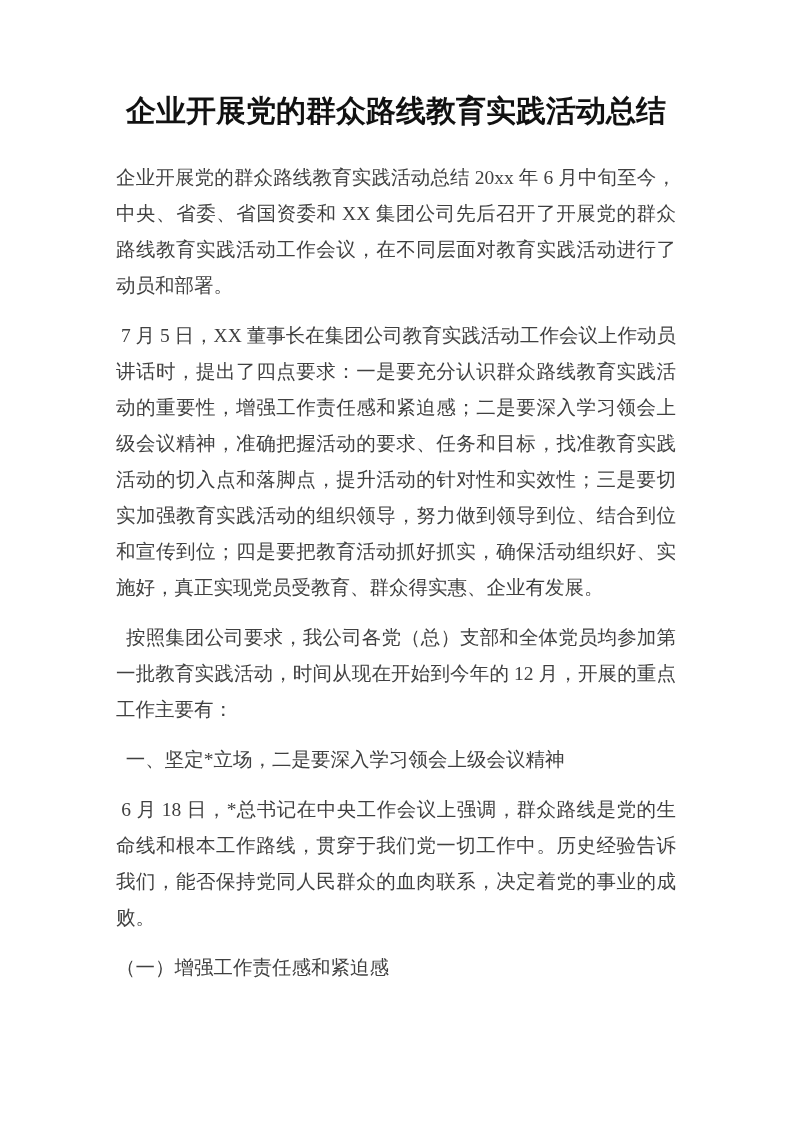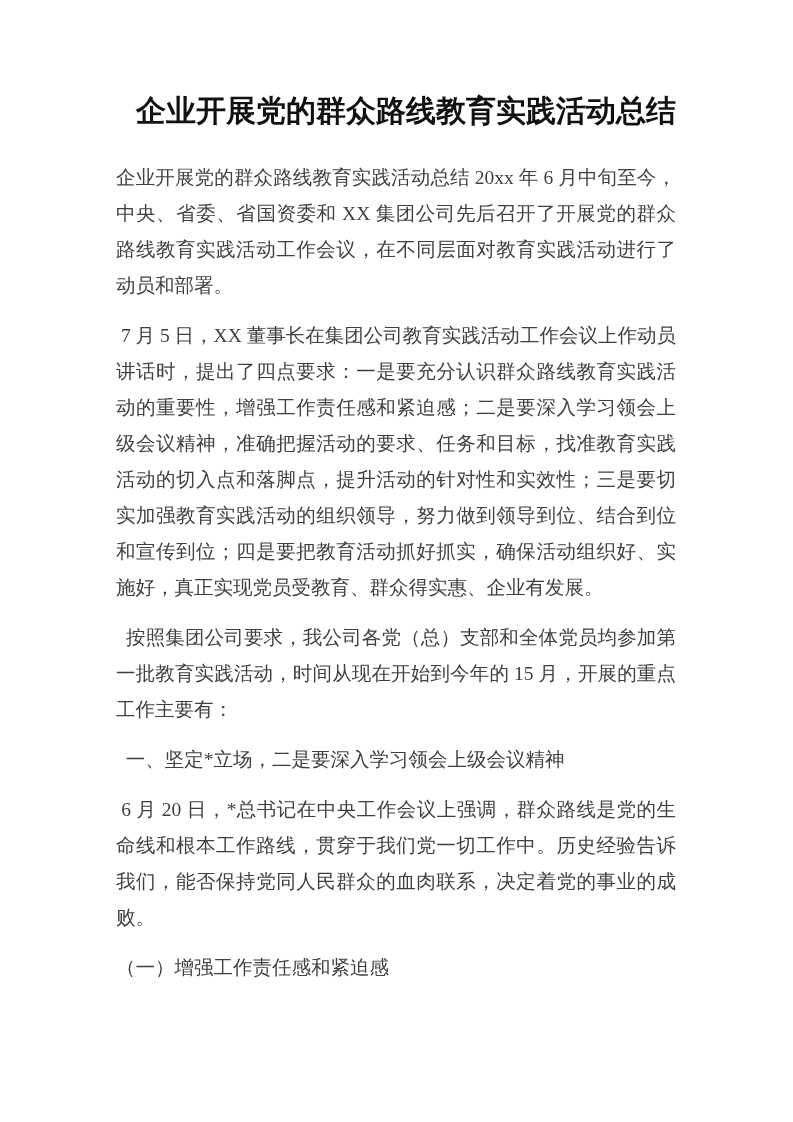--- a/index.html
+++ b/index.html
@@ -14,21 +14,21 @@
     background: #ffffff;
     box-sizing: border-box;
     padding: 90px 117px 40px 116px;
     font-family: "Liberation Serif", "DejaVu Serif", serif;
     color: #1c1c1c;
     overflow: hidden;
   }
   .doc-title {
     font-size: 30px;
     font-weight: 700;
-    text-align: right;
+    text-align: center;
     line-height: 42px;
     margin: 0 0 28px 0;
     color: #111111;
   }
   .para {
     font-size: 19.5px;
     line-height: 36px;
     margin: 0 0 14px 0;
     text-align: justify;
     white-space: pre-wrap;
@@ -38,20 +38,20 @@
 </head>
 <body>
 
 <div class="page">
   <h1 class="doc-title">企业开展党的群众路线教育实践活动总结</h1>
 
   <p class="para">企业开展党的群众路线教育实践活动总结 20xx 年 6 月中旬至今，中央、省委、省国资委和 XX 集团公司先后召开了开展党的群众路线教育实践活动工作会议，在不同层面对教育实践活动进行了动员和部署。</p>
 
   <p class="para"> 7 月 5 日，XX 董事长在集团公司教育实践活动工作会议上作动员讲话时，提出了四点要求：一是要充分认识群众路线教育实践活动的重要性，增强工作责任感和紧迫感；二是要深入学习领会上级会议精神，准确把握活动的要求、任务和目标，找准教育实践活动的切入点和落脚点，提升活动的针对性和实效性；三是要切实加强教育实践活动的组织领导，努力做到领导到位、结合到位和宣传到位；四是要把教育活动抓好抓实，确保活动组织好、实施好，真正实现党员受教育、群众得实惠、企业有发展。</p>
 
-  <p class="para">  按照集团公司要求，我公司各党（总）支部和全体党员均参加第一批教育实践活动，时间从现在开始到今年的 15 月，开展的重点工作主要有：</p>
+  <p class="para">  按照集团公司要求，我公司各党（总）支部和全体党员均参加第一批教育实践活动，时间从现在开始到今年的 12 月，开展的重点工作主要有：</p>
 
   <p class="para">  一、坚定*立场，二是要深入学习领会上级会议精神</p>
 
-  <p class="para"> 6 月 20 日，*总书记在中央工作会议上强调，群众路线是党的生命线和根本工作路线，贯穿于我们党一切工作中。历史经验告诉我们，能否保持党同人民群众的血肉联系，决定着党的事业的成败。</p>
+  <p class="para"> 6 月 18 日，*总书记在中央工作会议上强调，群众路线是党的生命线和根本工作路线，贯穿于我们党一切工作中。历史经验告诉我们，能否保持党同人民群众的血肉联系，决定着党的事业的成败。</p>
 
   <p class="para">（一）增强工作责任感和紧迫感</p>
 </div>
 
 </body></html>

